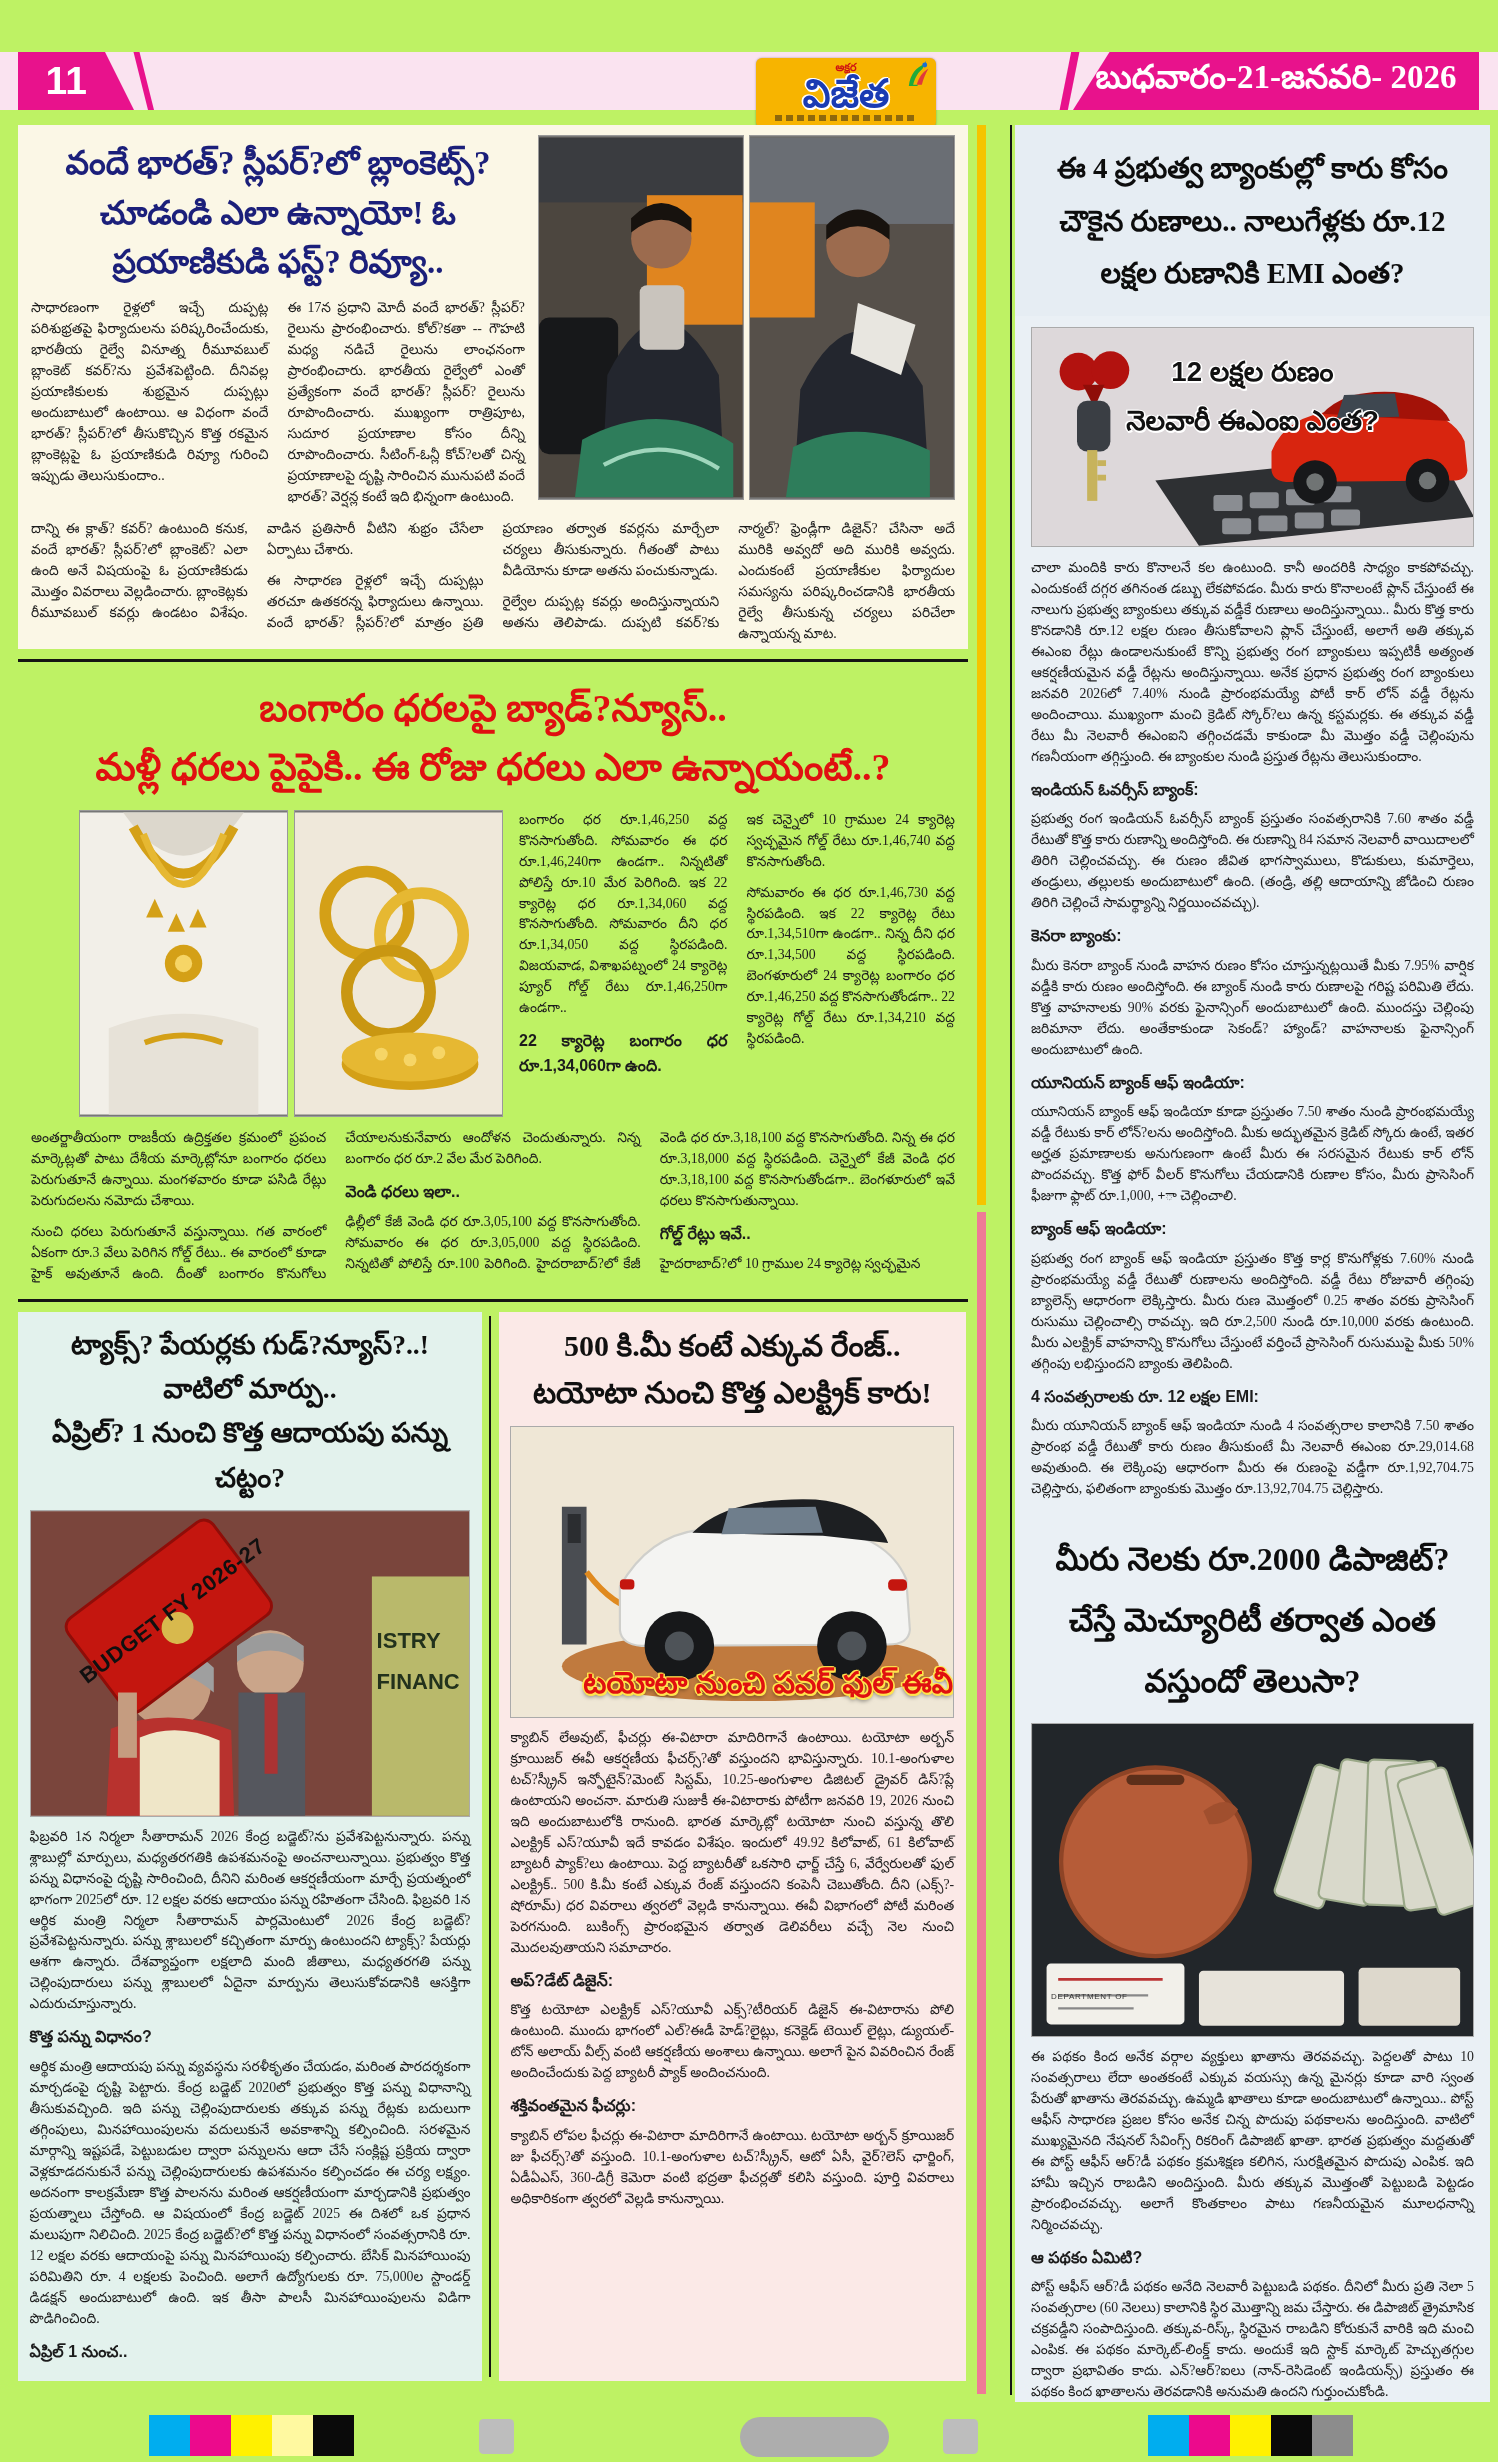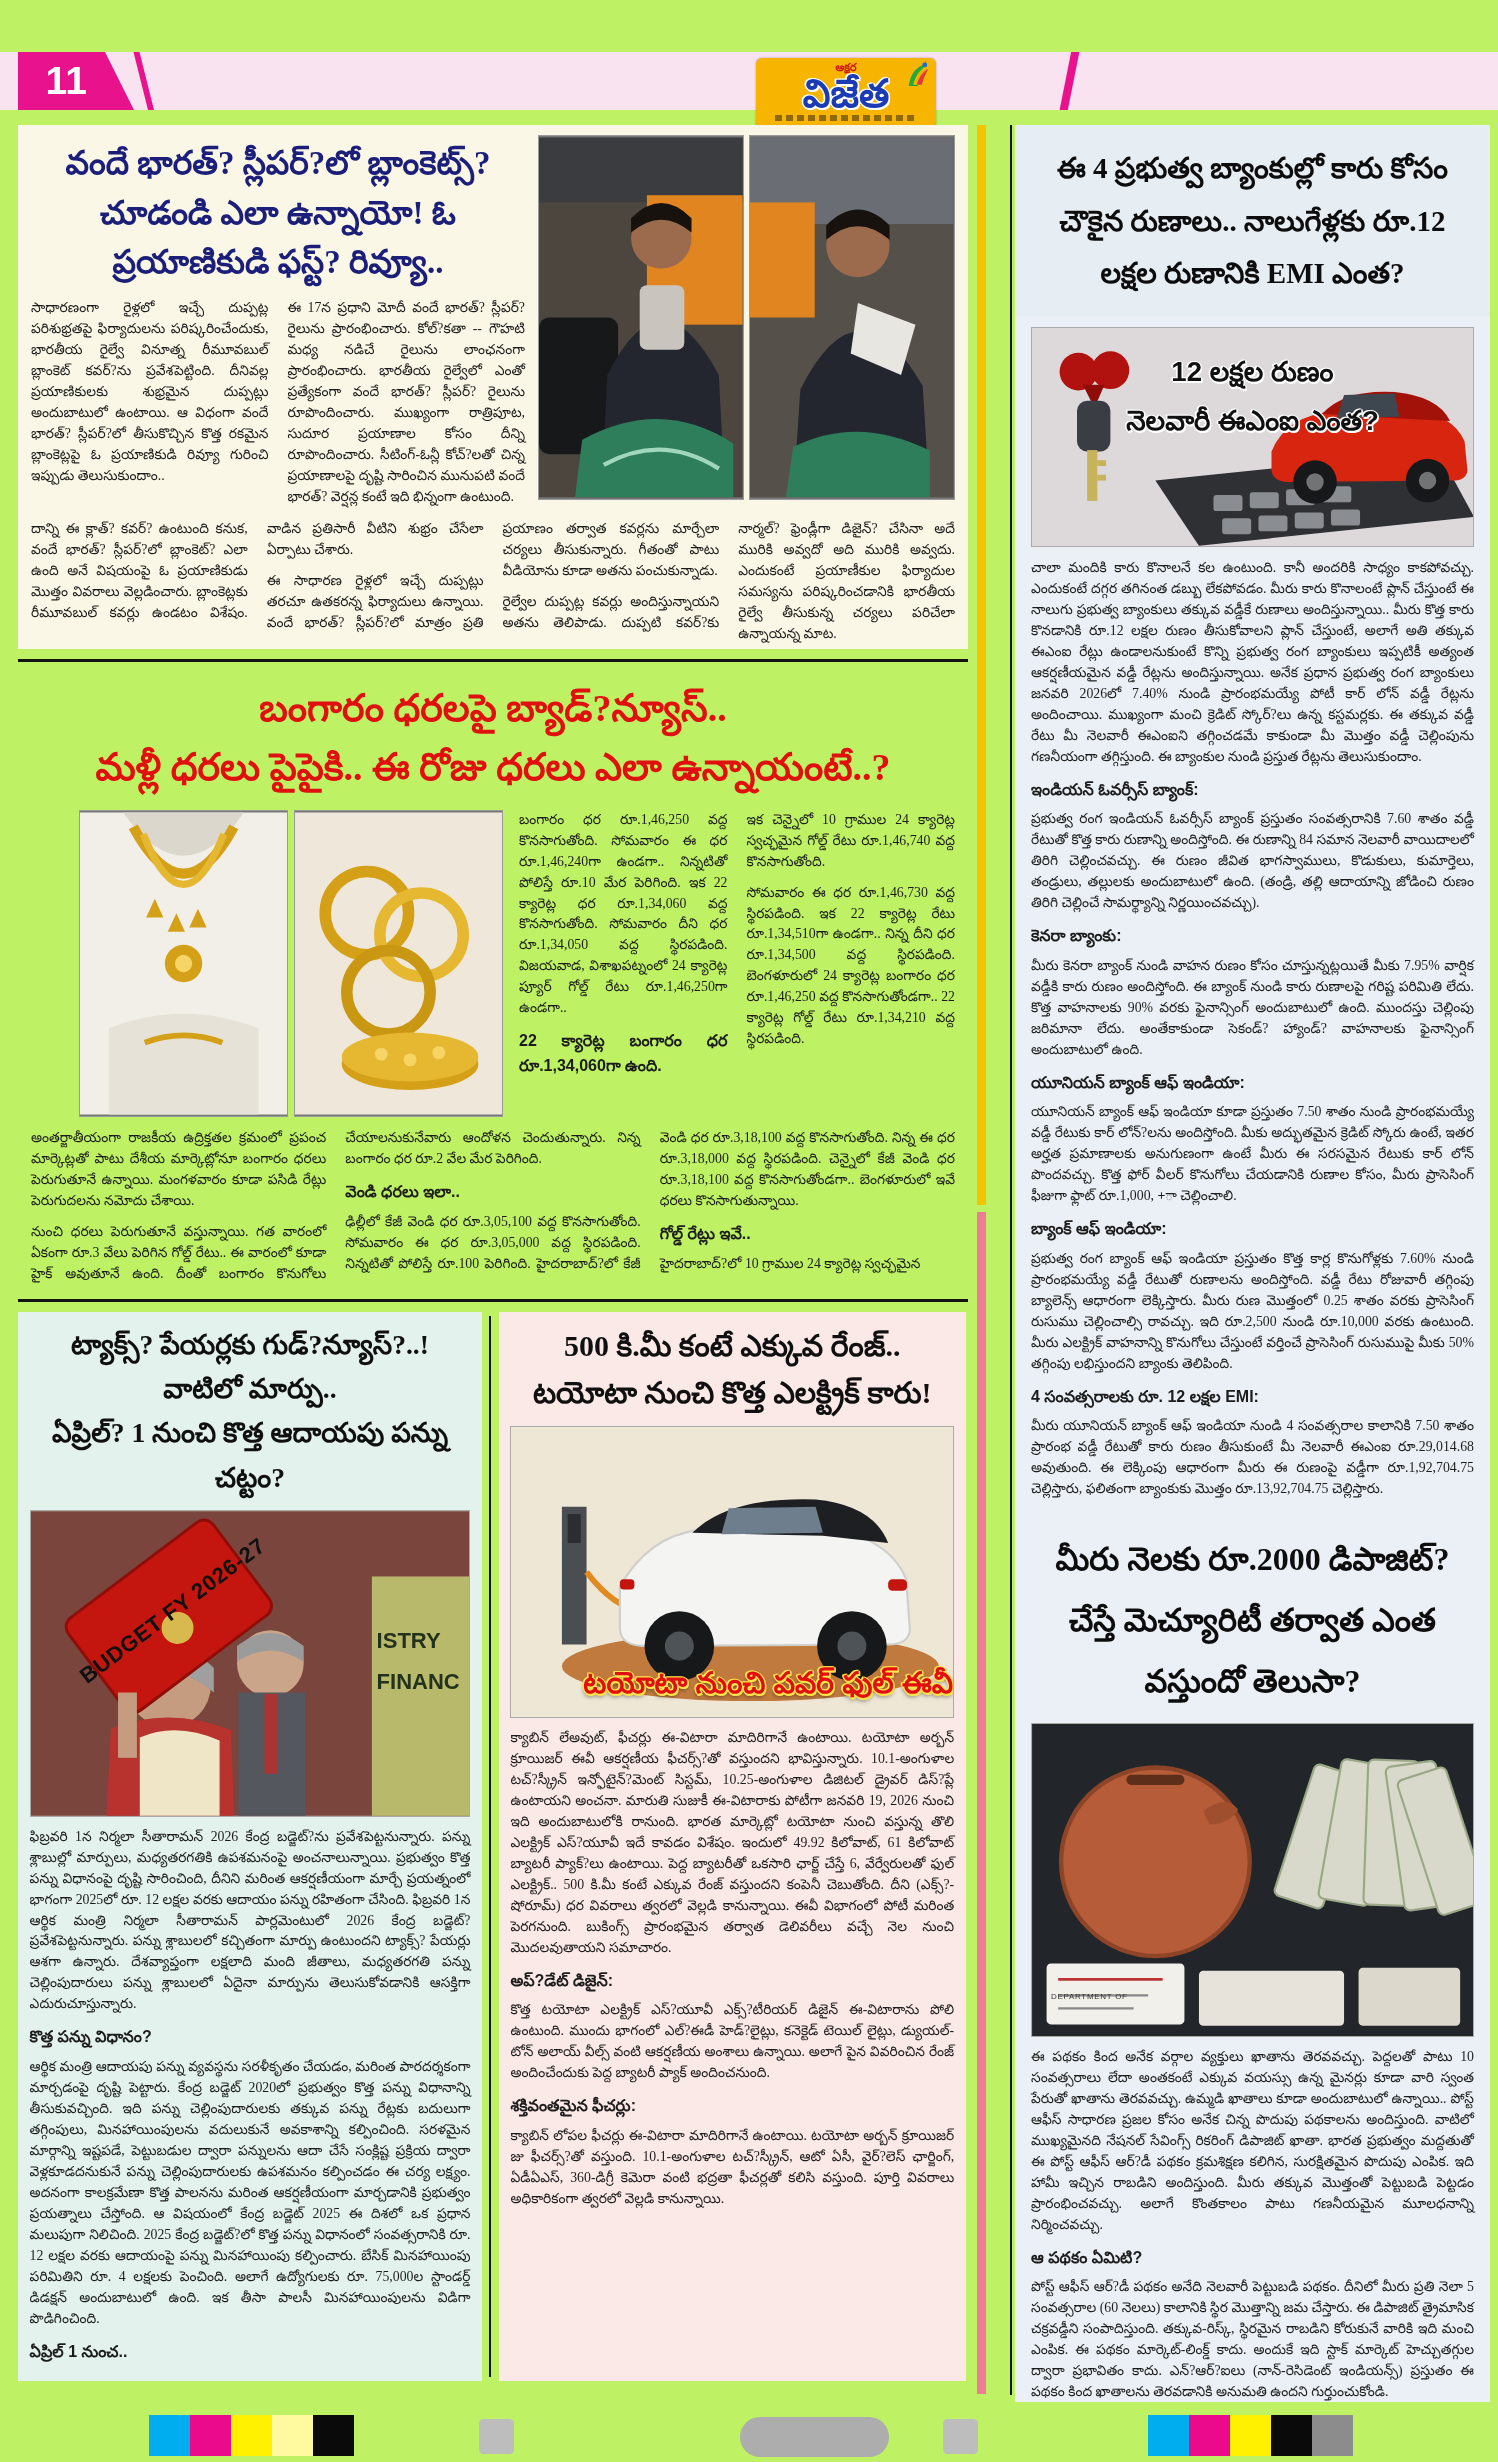--- a/index.html
+++ b/index.html
@@ -107,20 +107,21 @@
       <div class="logo-lines"></div>
       <svg class="peacock" width="29" height="29" viewBox="0 0 40 40">
         <path d="M8 36 C10 20 18 10 30 6 C26 14 22 22 20 36 Z" fill="#1faa3c"></path>
         <path d="M14 34 C17 22 24 12 33 9 C29 16 25 24 23 34 Z" fill="#f2b200"></path>
         <path d="M19 34 C22 24 27 16 35 12 C31 19 28 26 26 34 Z" fill="#e03a3a"></path>
         <circle cx="30" cy="7" r="3.4" fill="#1b6fd0"></circle>
         <path d="M30 4 L32 1 L31.3 4.4 Z" fill="#1b6fd0"></path>
       </svg>
     </div>
     <div class="dateslash"></div>
+    <div class="datebox">బుధవారం-21-జనవరి- 2026</div>
   </div>
 
   <div class="vstrip-yellow"></div>
   <div class="vstrip-pink"></div>
   <div class="vrule"></div>
 
   <div class="main">
 
     <section class="a1">
       <div class="a1top">

